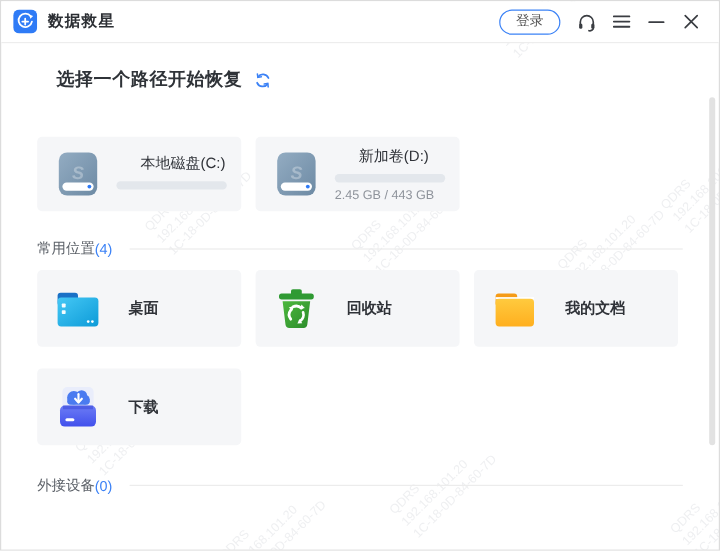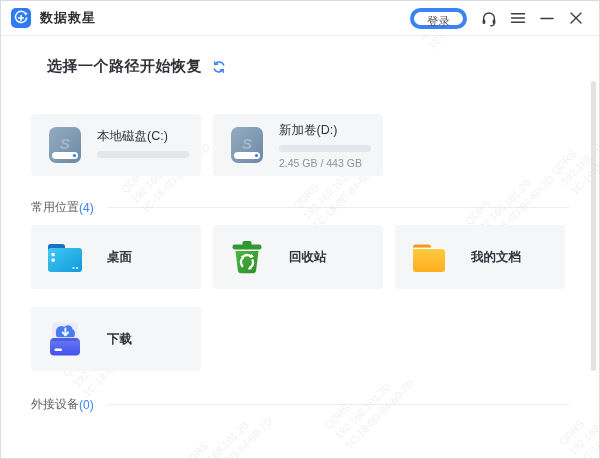--- a/index.html
+++ b/index.html
@@ -5,21 +5,21 @@
   html,body{margin:0;padding:0;background:#ffffff;font-family:"Liberation Sans", sans-serif;}
   .window{position:relative;width:600px;height:459px;background:#fff;box-sizing:border-box;
           border:1px solid #dcdcdc;overflow:hidden;}
   
   .titlebar{position:absolute;left:0;top:0;right:0;height:34px;border-bottom:1px solid #ededed;
             display:flex;align-items:center;justify-content:space-between;background:#fff;z-index:5;}
   .tb-left{display:flex;align-items:center;gap:9px;padding-left:10px;}
   .app-logo{width:20px;height:20px;display:inline-flex;}
   .app-title{font-size:13px;font-weight:700;color:#2b2e33;letter-spacing:1px;}
   .tb-right{display:flex;align-items:center;gap:11px;padding-right:14px;}
-  .login-btn{border:4px solid #3b82f6;background:#fff;border-radius:11px;height:21px;line-height:19px;
+  .login-btn{border:1px solid #3b82f6;background:#fff;border-radius:11px;height:21px;line-height:19px;
              padding:0 13px;font-size:11.5px;color:#555;font-family:inherit;cursor:pointer;margin-right:2px;}
   .tb-icon{width:18px;height:18px;display:inline-flex;align-items:center;justify-content:center;cursor:pointer;}
   
   .main{position:absolute;left:0;top:34px;right:0;bottom:0;z-index:3;}
   .heading-row{position:absolute;left:30px;top:22px;display:flex;align-items:center;gap:10px;margin-left:16px;}
   .heading{font-size:15px;font-weight:700;color:#2f3338;letter-spacing:0.5px;}
   .refresh{width:14px;height:14px;display:inline-flex;cursor:pointer;}
   .section{position:absolute;left:30px;right:30px;display:flex;align-items:center;}
   .section .lbl{font-size:12px;color:#5c6168;white-space:nowrap;}
   .section .cnt{font-size:12px;color:#3c82f6;}
@@ -27,21 +27,21 @@
   .sec-partitions{top:57px;}
   .sec-locations{top:164px;}
   .sec-external{top:361px;}
   .row{position:absolute;left:30px;display:flex;gap:12px;}
   .row-drives{top:79px;}
   .row-loc1{top:190px;}
   .row-loc2{top:272px;}
   .card{width:170px;background:#f5f6f8;border-radius:4px;box-sizing:border-box;cursor:pointer;}
   .drive-card{height:62px;display:flex;align-items:center;padding:0 0 0 12px;}
   .drive-info{margin-left:10px;display:flex;flex-direction:column;}
-  .drive-name{font-size:12.5px;color:#303339;}
+  .drive-name{font-size:12.5px;color:#303339;margin-left:20px;}
   .bar{width:92px;height:7px;border-radius:3.5px;background:#e3e7ec;margin:6px 0 5px;overflow:hidden;}
   .bar-fill{height:100%;background:#2f7bf6;border-radius:3.5px;}
   .drive-size{font-size:10.5px;color:#8e939b;}
   .loc-card{height:64px;display:flex;align-items:center;padding-left:12px;font-weight:bold;}
   .loc-label{font-size:12.5px;color:#303339;margin-left:20px;}
   .icon44{width:44px;height:44px;flex:0 0 44px;display:inline-flex;}
   
   .wm-layer{position:absolute;inset:0;pointer-events:none;z-index:1;overflow:hidden;}
   .wm{position:absolute;transform:rotate(-45deg);color:rgba(125,135,150,0.13);font-size:10.5px;
       line-height:14px;white-space:nowrap;}

